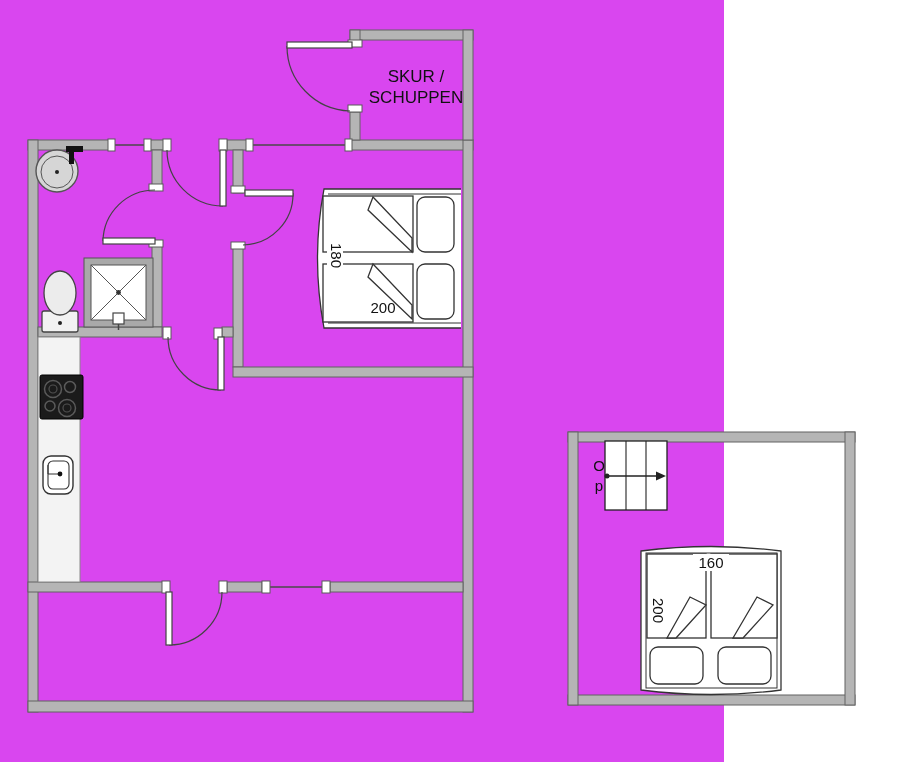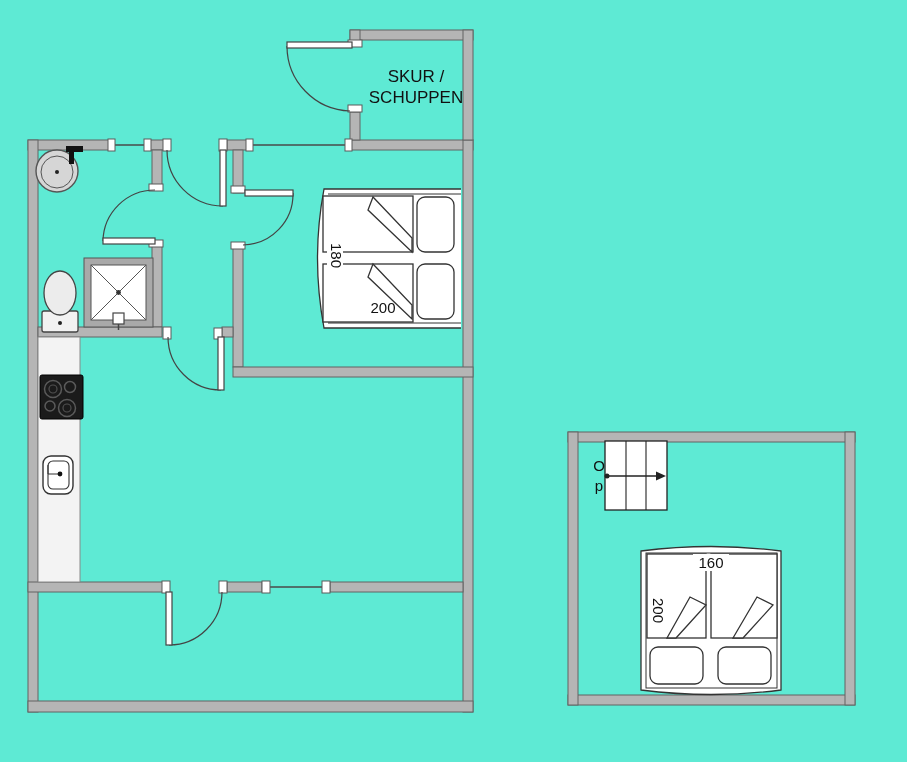--- a/index.html
+++ b/index.html
@@ -1,16 +1,16 @@
 <!DOCTYPE html>
 <html><head>
 <meta charset="utf-8">
 <style>
   html,body{margin:0;padding:0;background:#ffffff;}
-  .page{width:907px;height:762px;background:#5eead4;position:relative;font-family:"Liberation Sans",sans-serif;}
+  .page{width:724px;height:762px;background:#d946ef;position:relative;font-family:"Liberation Sans",sans-serif;}
   svg{display:block;}
   .wall{fill:#b5b5b5;stroke:#636363;stroke-width:1;}
   .jamb{fill:#ffffff;stroke:#5a5a5a;stroke-width:1;}
   .leaf{fill:#ffffff;stroke:#444444;stroke-width:1.2;}
   .arc{fill:none;stroke:#444444;stroke-width:1.2;}
   .winline{stroke:#4a4a4a;stroke-width:1.6;}
   .fx{fill:#ffffff;stroke:#333333;stroke-width:1.3;}
   .thin{fill:none;stroke:#333333;stroke-width:1;}
   .lbl{font-family:"Liberation Sans",sans-serif;fill:#111111;}
   .lbl-room{font-size:17px;}

